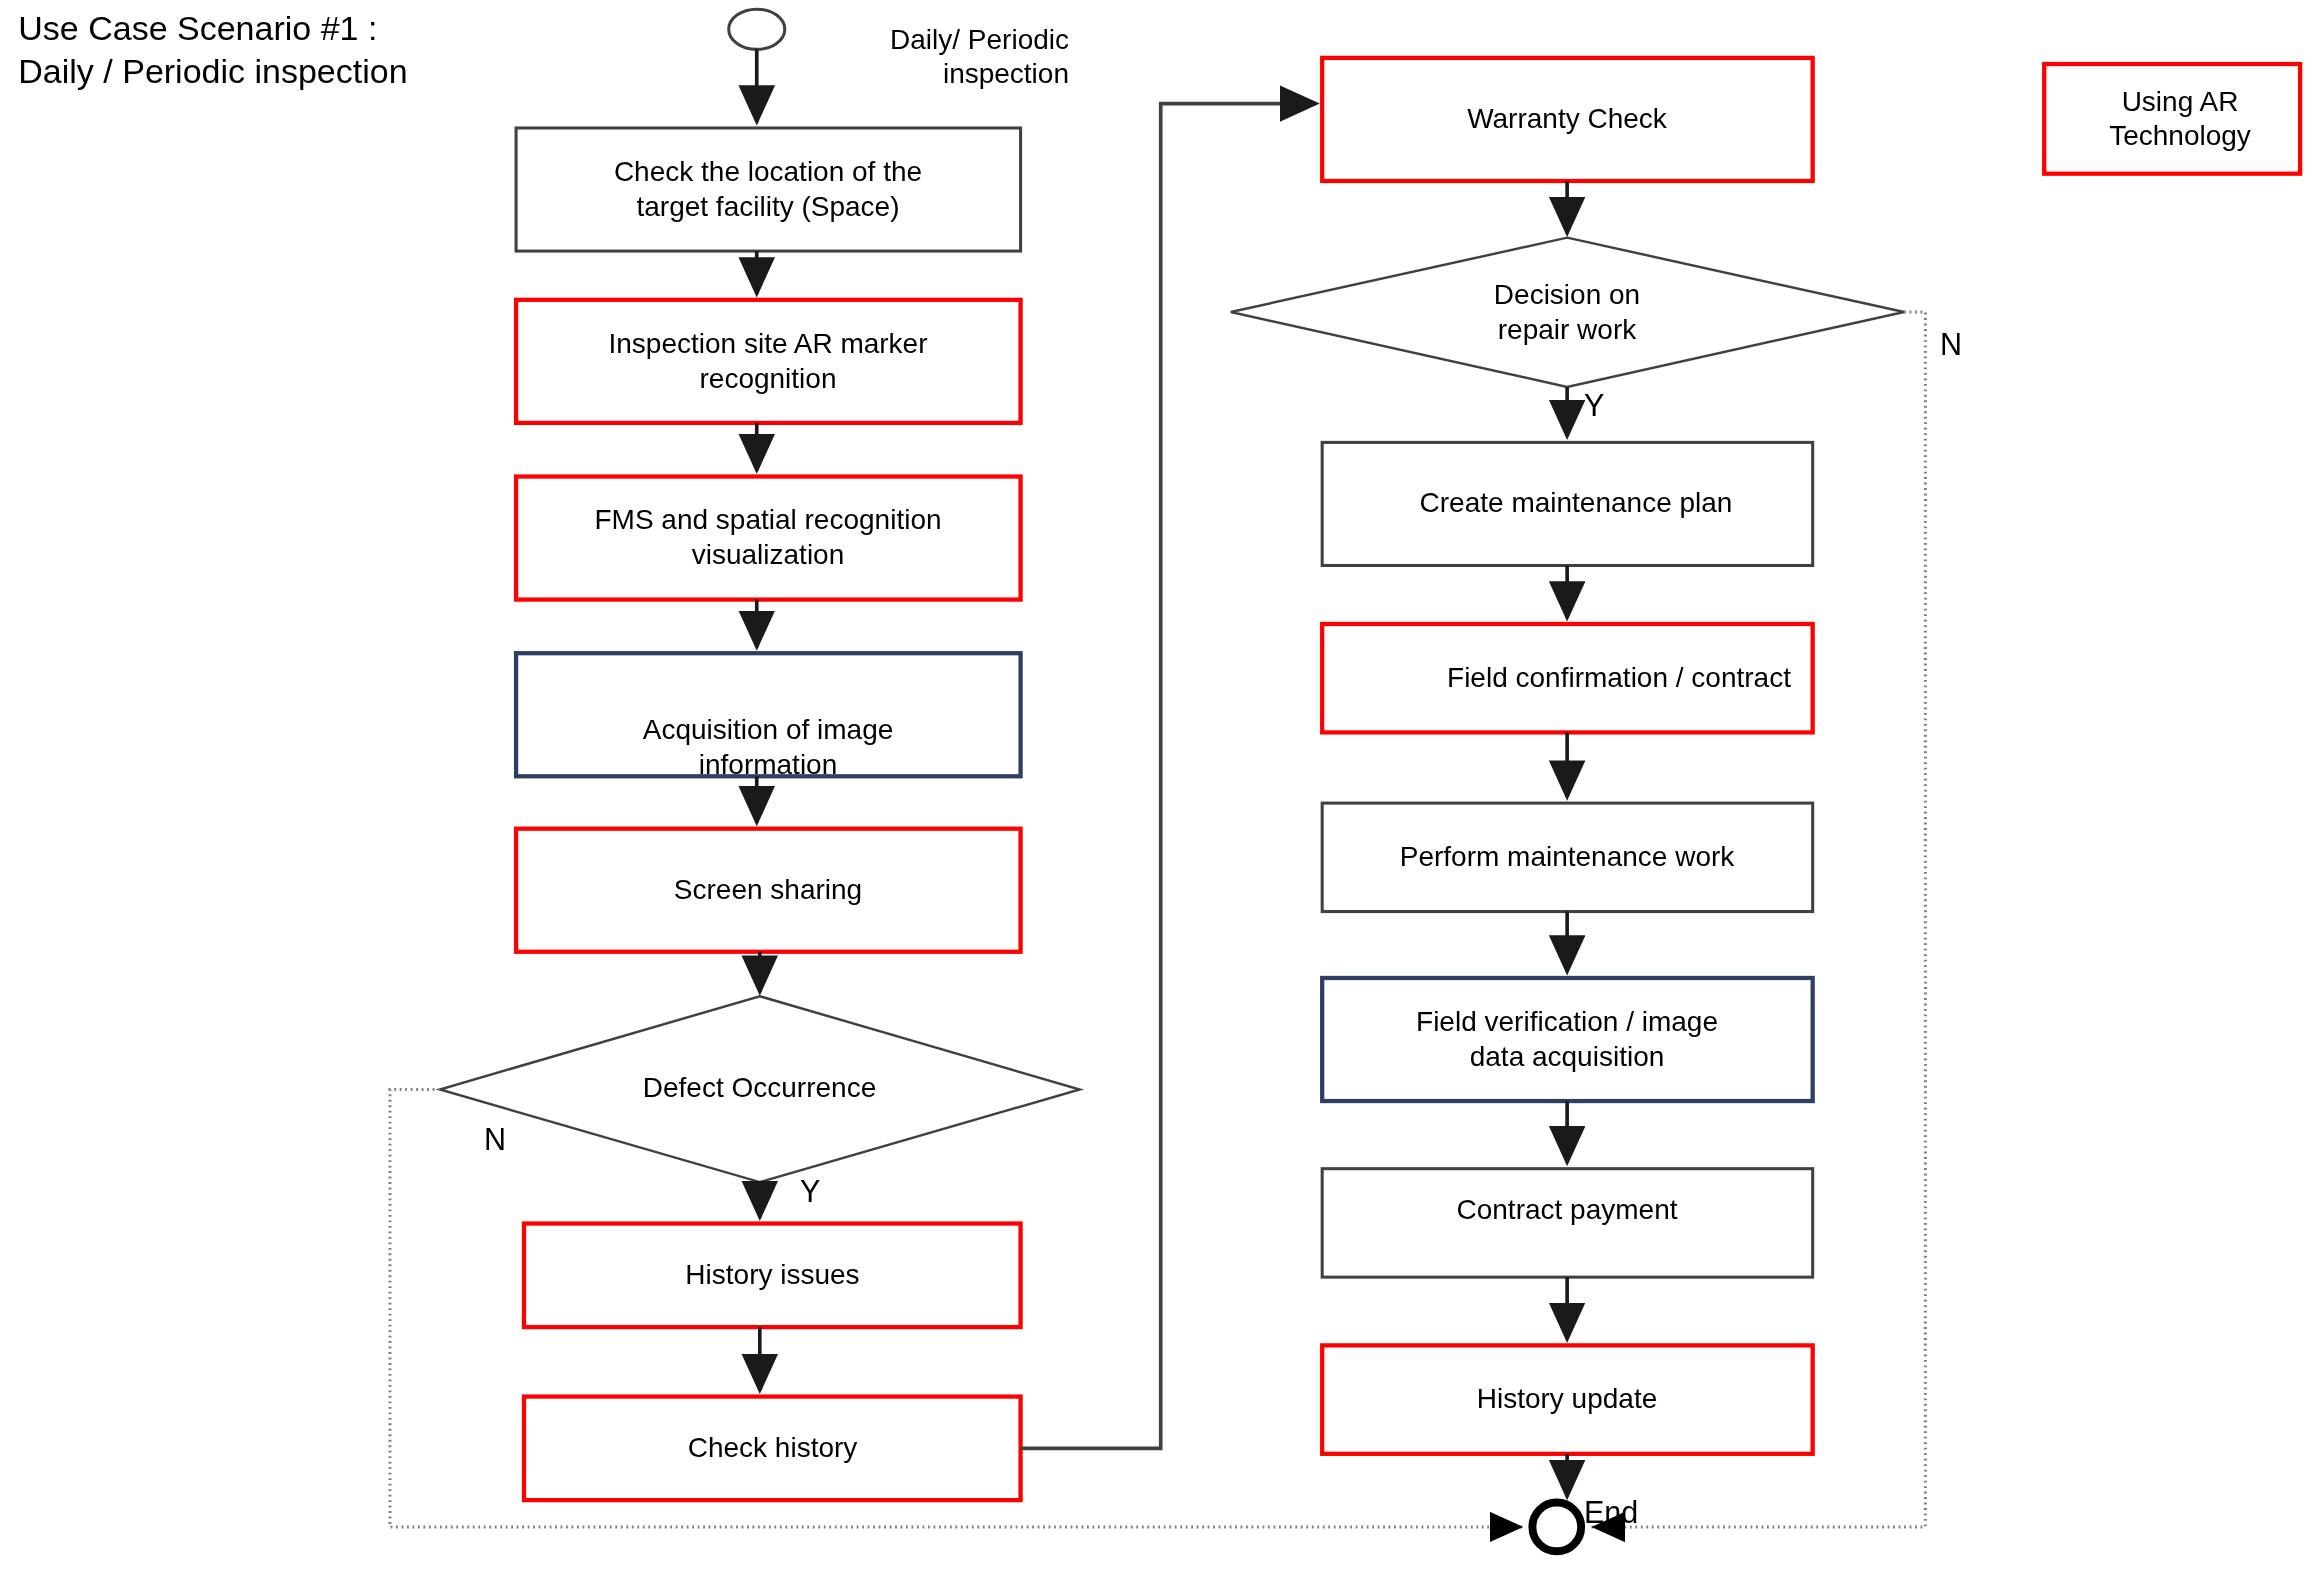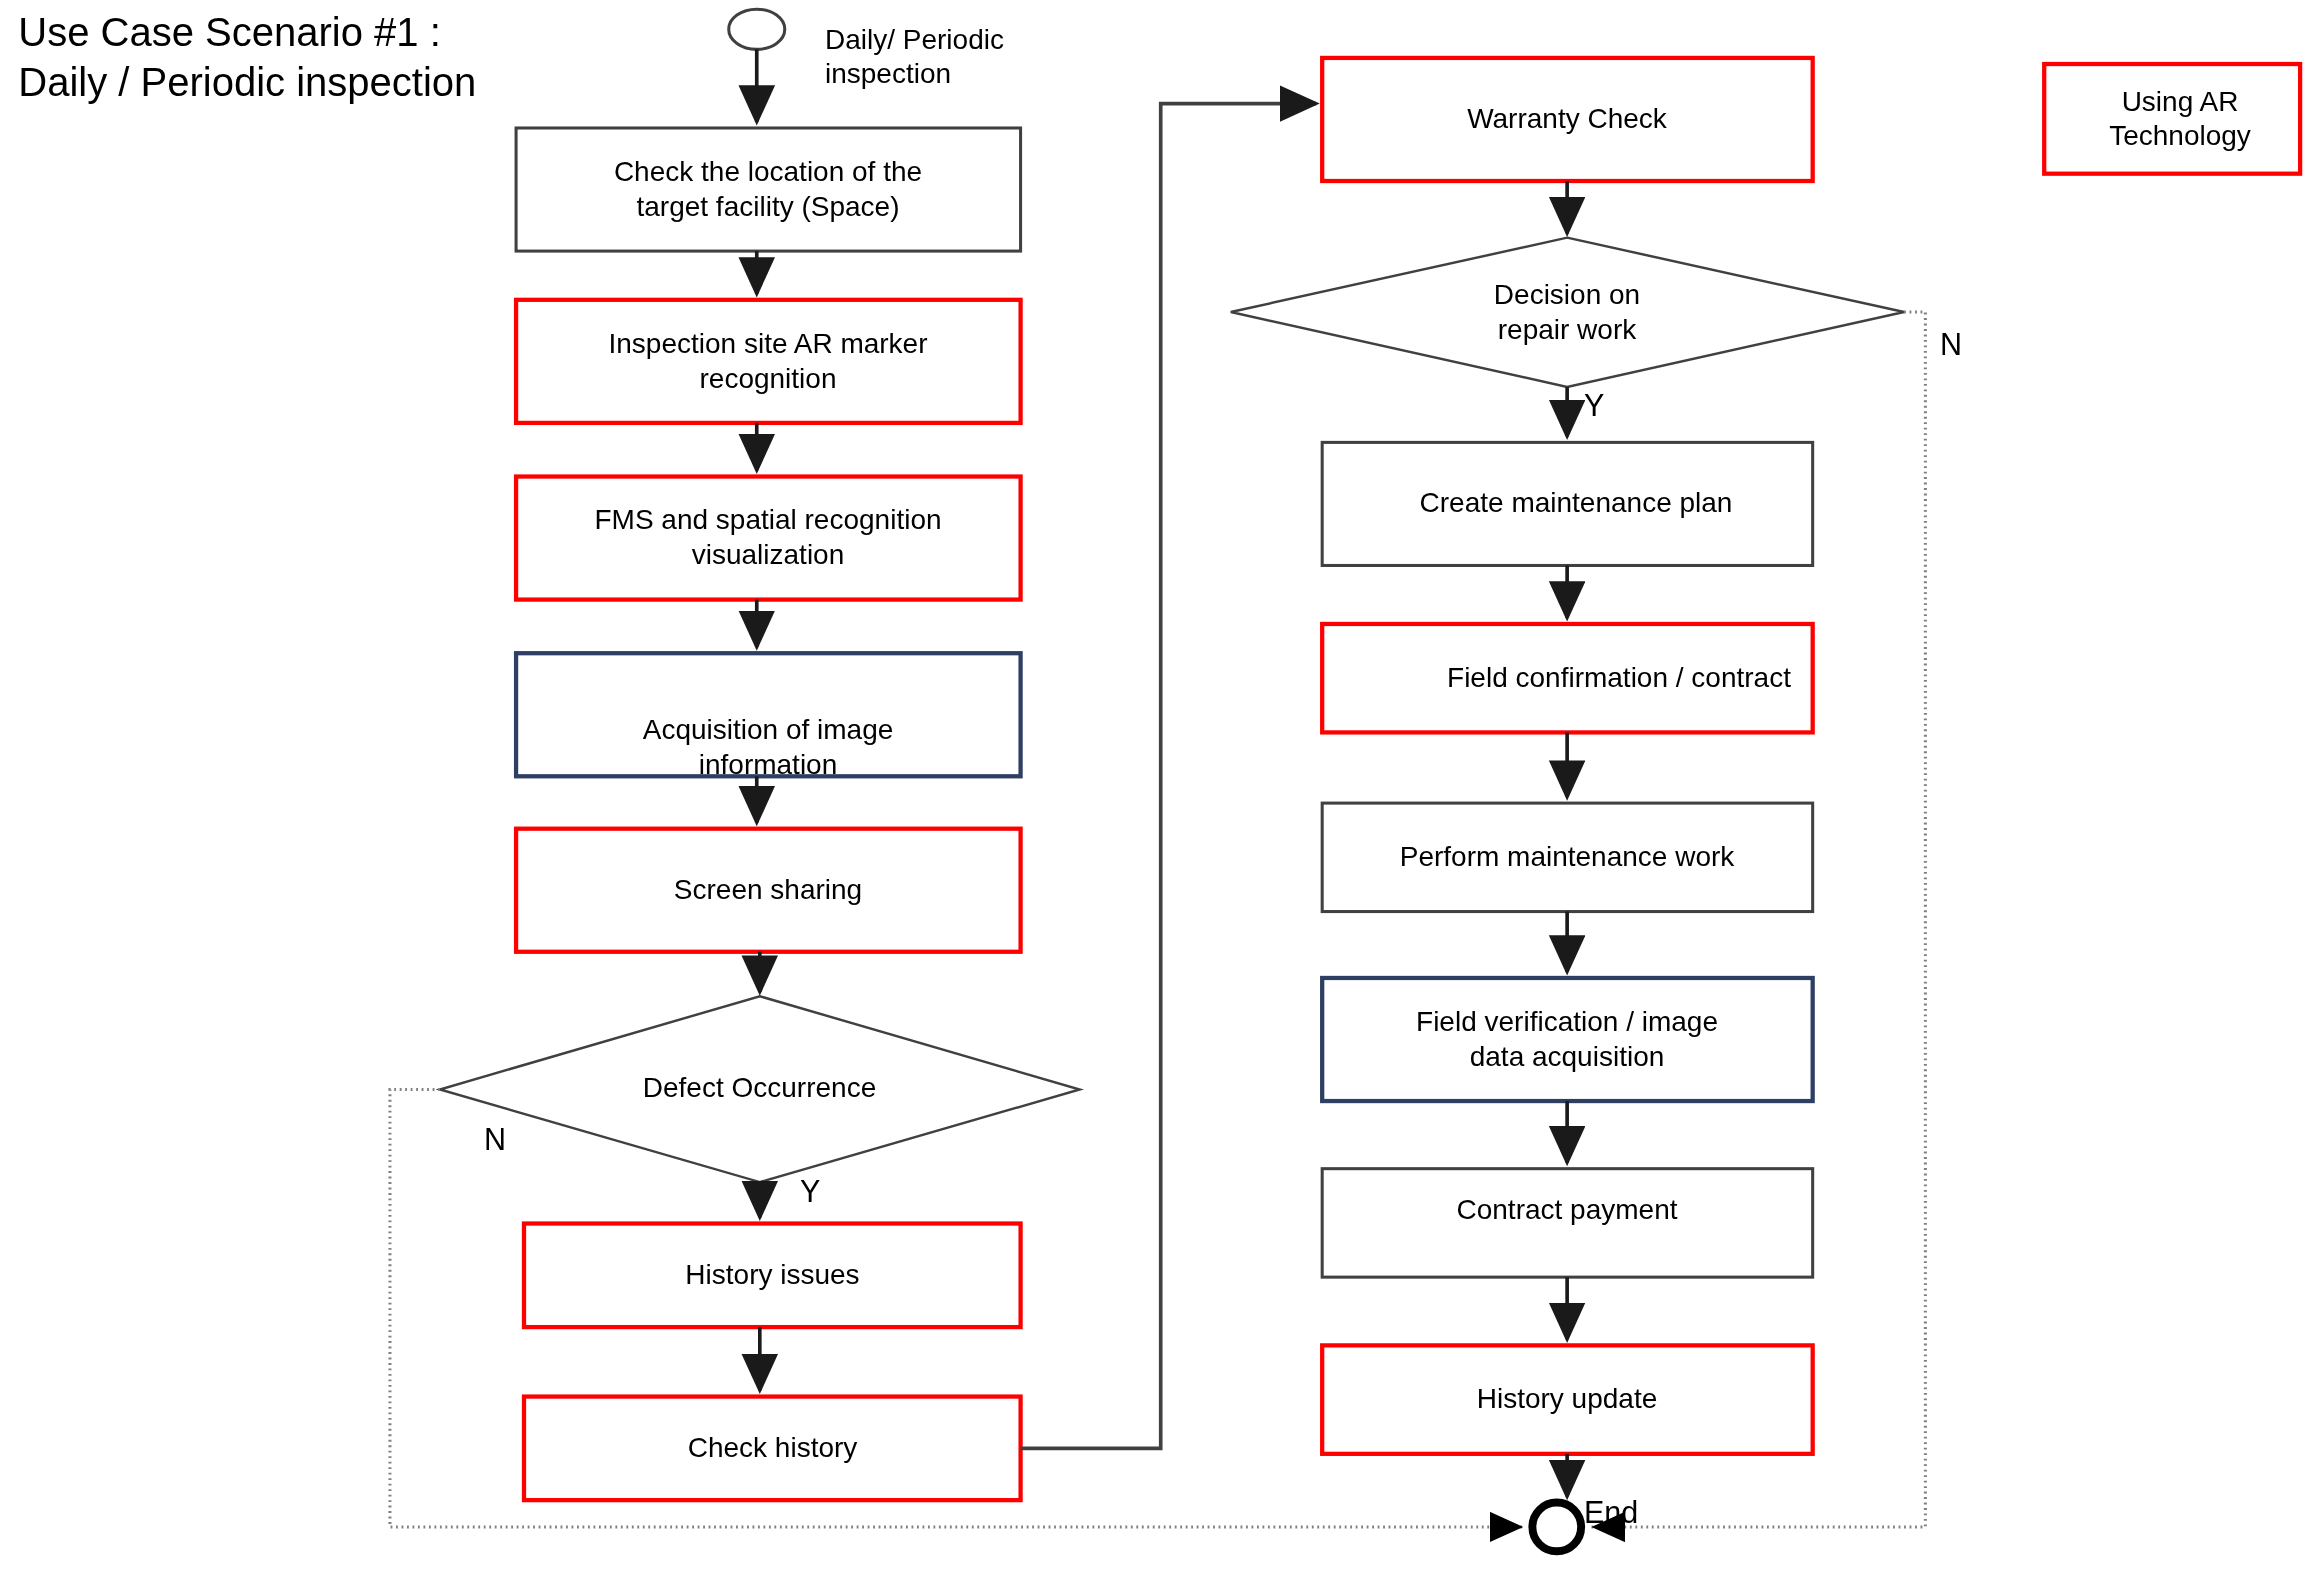--- a/index.html
+++ b/index.html
@@ -32,37 +32,37 @@
     text-align: center;
     color: #000000;
     font-size: 28px;
     line-height: 1.22;
     white-space: pre-line;
     pointer-events: none;
   }
   .title-text {
     position: absolute;
     color: #000000;
-    font-size: 40px;
+    font-size: 34px;
     line-height: 1.25;
     white-space: pre-line;
     text-align: left;
   }
   .edge-label {
     position: absolute;
     color: #000000;
     font-size: 30.5px;
     line-height: 1;
   }
   .small-label {
     position: absolute;
     color: #000000;
     font-size: 28px;
     line-height: 1.2;
-    text-align: left;
+    text-align: right;
     white-space: pre-line;
   }
 </style>
 </head>
 <body>
 
 <div id="canvas">
 
   <svg class="layer" viewBox="0 0 3806 2593">
     <defs>

